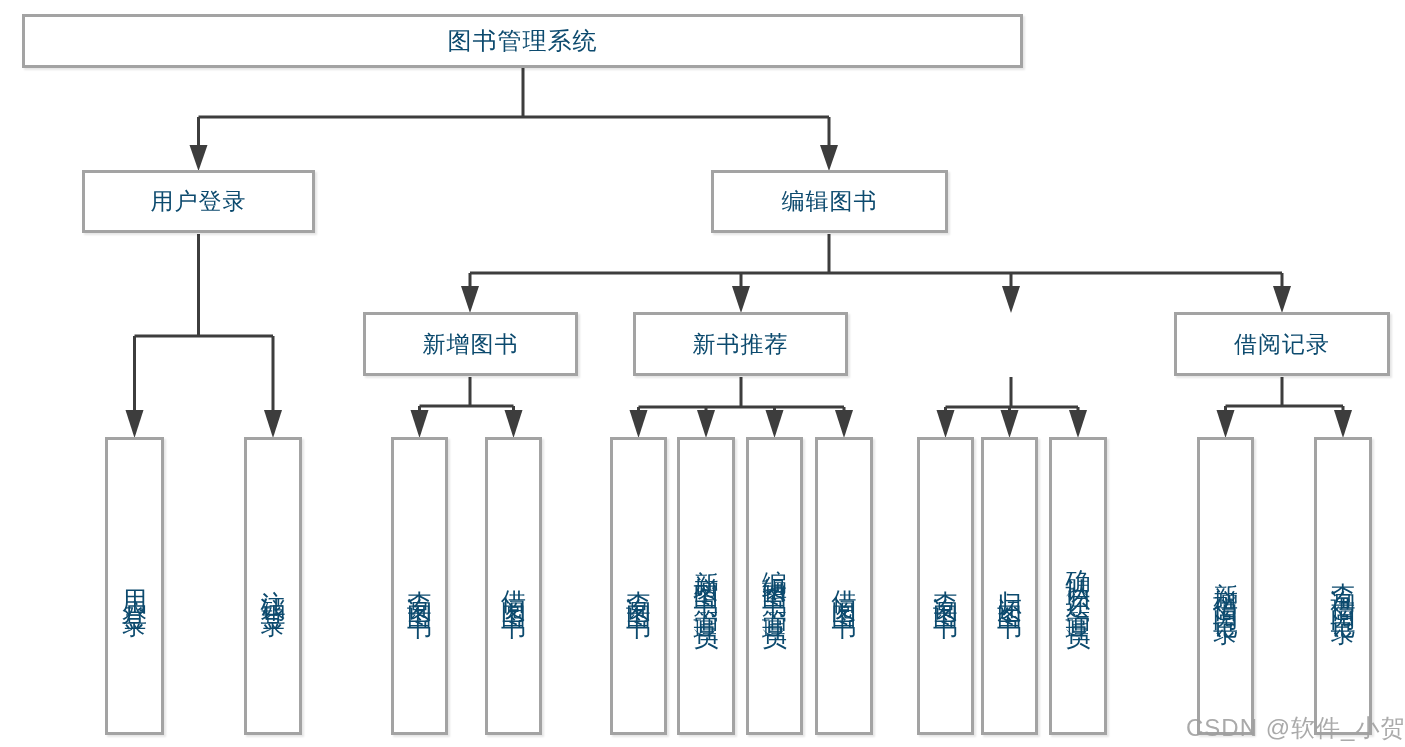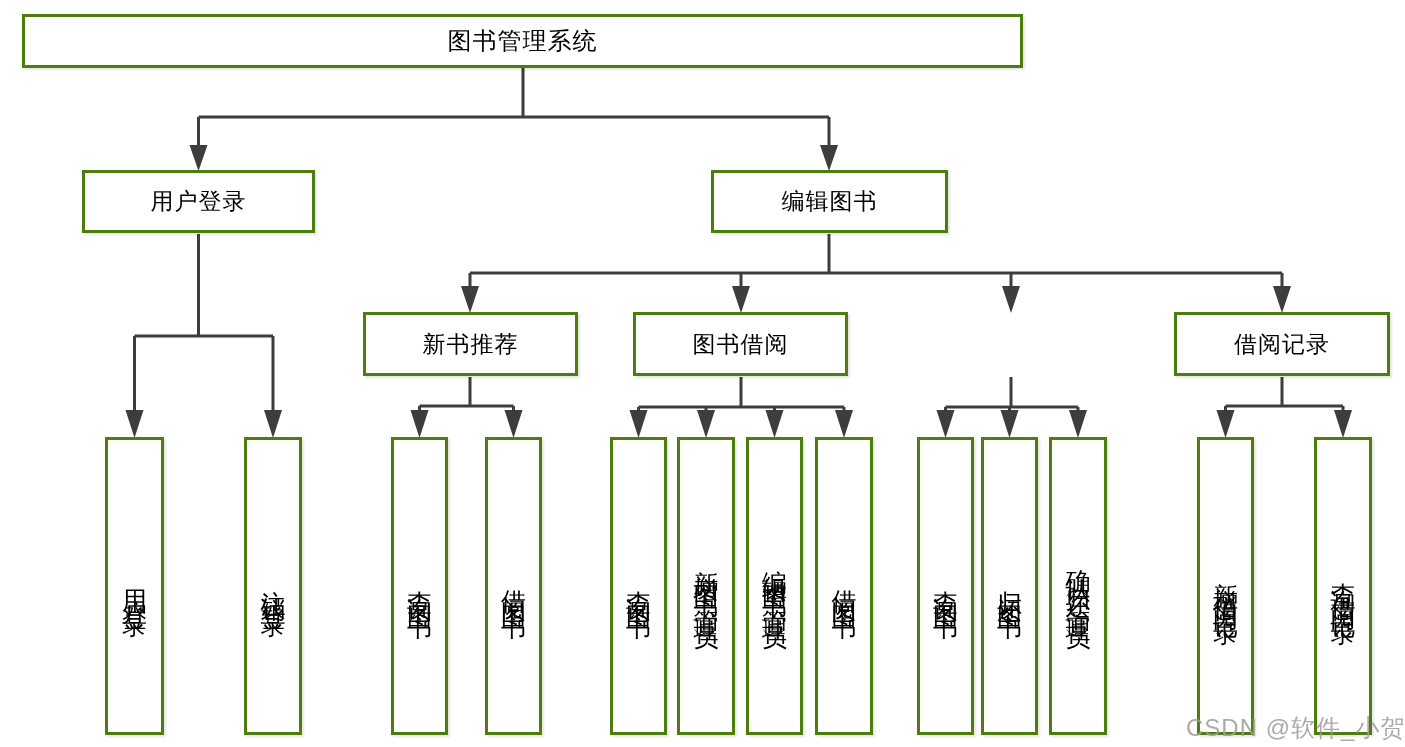--- a/index.html
+++ b/index.html
@@ -19,26 +19,26 @@
     position: absolute;
     left: 0;
     top: 0;
     width: 1405px;
     height: 747px;
     z-index: 1;
   }
   .node {
     position: absolute;
     box-sizing: border-box;
-    border: 3px solid #4d7c0f;
+    border: 3px solid #a3a3a3;
     background: #ffffff;
     display: flex;
     align-items: center;
     justify-content: center;
-    color: #000000;
+    color: #0c4a6e;
     z-index: 2;
     box-shadow: 2px 2px 2px rgba(0,0,0,0.10);
   }
   .node .hlabel {
     font-size: 23px;
     letter-spacing: 1px;
     white-space: nowrap;
   }
   .node.root .hlabel {
     font-size: 24px;
@@ -119,24 +119,24 @@
   </div>
 
   <div class="node lvl2" style="left:82px;top:170px;width:233px;height:63px">
     <span class="hlabel">用户登录</span>
   </div>
   <div class="node lvl2" style="left:711px;top:170px;width:237px;height:63px">
     <span class="hlabel">编辑图书</span>
   </div>
 
   <div class="node lvl3" style="left:363px;top:312px;width:215px;height:64px">
-    <span class="hlabel">新书推荐</span>
+    <span class="hlabel">新增图书</span>
   </div>
   <div class="node lvl3" style="left:633px;top:312px;width:215px;height:64px">
-    <span class="hlabel">图书借阅</span>
+    <span class="hlabel">新书推荐</span>
   </div>
   <div class="node lvl3" style="left:1174px;top:312px;width:216px;height:64px">
     <span class="hlabel">借阅记录</span>
   </div>
 
   <div class="node leaf" style="left:105px;top:437px;width:59px;height:298px">
     <span class="vlabel">用户登录</span>
   </div>
   <div class="node leaf" style="left:244px;top:437px;width:58px;height:298px">
     <span class="vlabel">注销登录</span>

